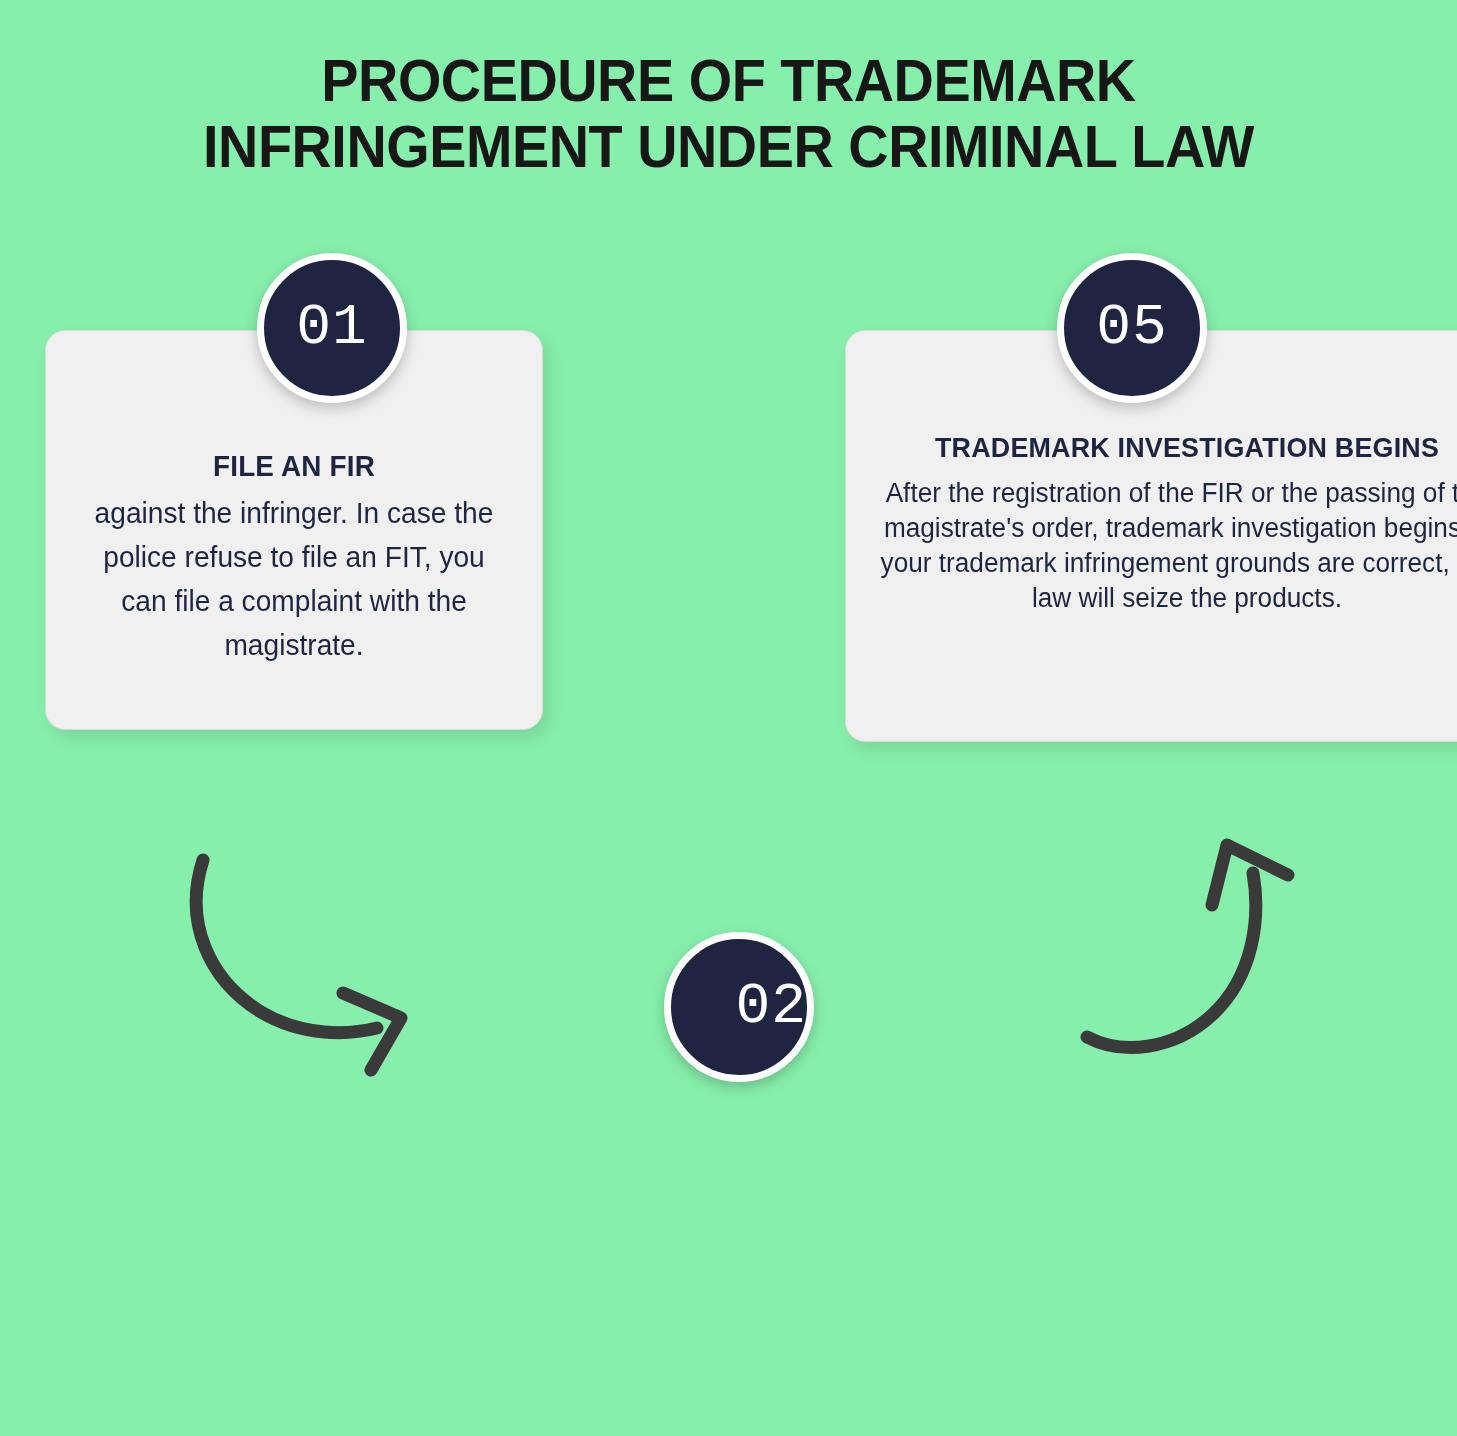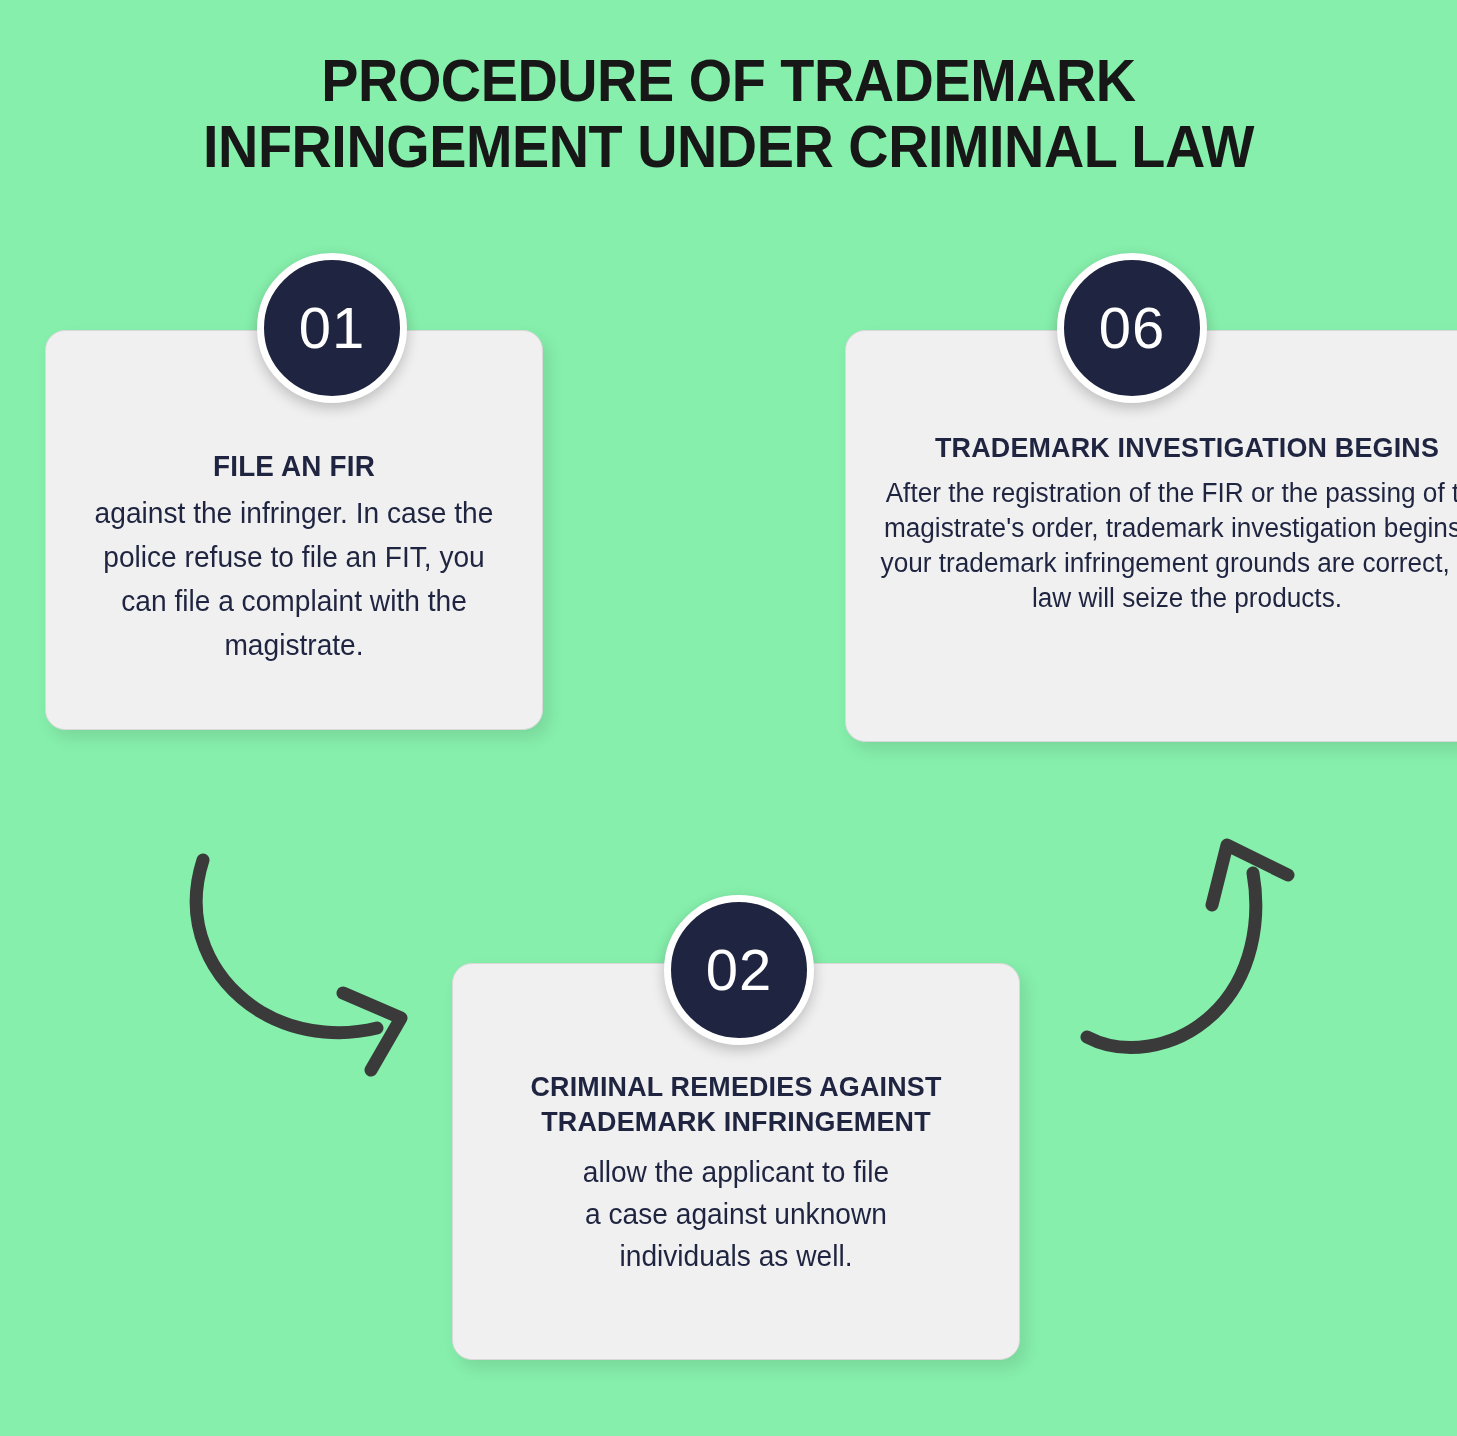--- a/index.html
+++ b/index.html
@@ -98,28 +98,28 @@
     border: 7px solid #ffffff;
     box-sizing: border-box;
     box-shadow: 0 5px 14px rgba(0,0,0,0.22);
     display: flex;
     align-items: center;
     justify-content: center;
     z-index: 5;
   }
   .badge-num {
     color: #ffffff;
-    font-family: Liberation Sans, sans-serif;
+    font-family: Liberation Mono, monospace;
     font-weight: normal;
     font-size: 58px;
     line-height: 58px;
     letter-spacing: 1px;
   }
   #badge-1 { left: 257px; top: 253px; }
-  #badge-2 { left: 664px; top: 895px; }
+  #badge-2 { left: 664px; top: 932px; justify-content: flex-end; }
   #badge-3 { left: 1057px; top: 253px; }
 
   
   .arrow-svg {
     position: absolute;
     overflow: visible;
     z-index: 2;
   }
   #arrow-left { left: 175px; top: 830px; }
   #arrow-right { left: 1075px; top: 815px; }
@@ -150,31 +150,23 @@
     <span class="badge-num">01</span>
   </div>
 
   <div class="card" id="card-3">
     <div class="card-inner">
       <p class="card-heading">TRADEMARK INVESTIGATION BEGINS</p>
       <p class="card-body">After the registration of the FIR or the passing of the magistrate's order, trademark investigation begins. If your trademark infringement grounds are correct, the law will seize the products.</p>
     </div>
   </div>
   <div class="badge" id="badge-3">
-    <span class="badge-num">06</span>
+    <span class="badge-num">05</span>
   </div>
 
-  <div class="card" id="card-2">
-    <div class="card-inner">
-      <p class="card-heading">CRIMINAL REMEDIES AGAINST TRADEMARK INFRINGEMENT</p>
-      <p class="card-body">allow the applicant to file
-a case against unknown
-individuals as well.</p>
-    </div>
-  </div>
   <div class="badge" id="badge-2">
     <span class="badge-num">02</span>
   </div>
 
   <svg class="arrow-svg" id="arrow-left" width="250" height="230" viewBox="0 0 250 230">
     <path class="arrow-stroke" stroke-width="13" d="M28,30 C8,92 34,150 86,182 C128,207 174,205 202,198"></path>
     <path class="arrow-stroke" stroke-width="13" d="M168,163 L226,188 L196,240"></path>
   </svg>
 
   <svg class="arrow-svg" id="arrow-right" width="250" height="250" viewBox="0 0 250 250">

